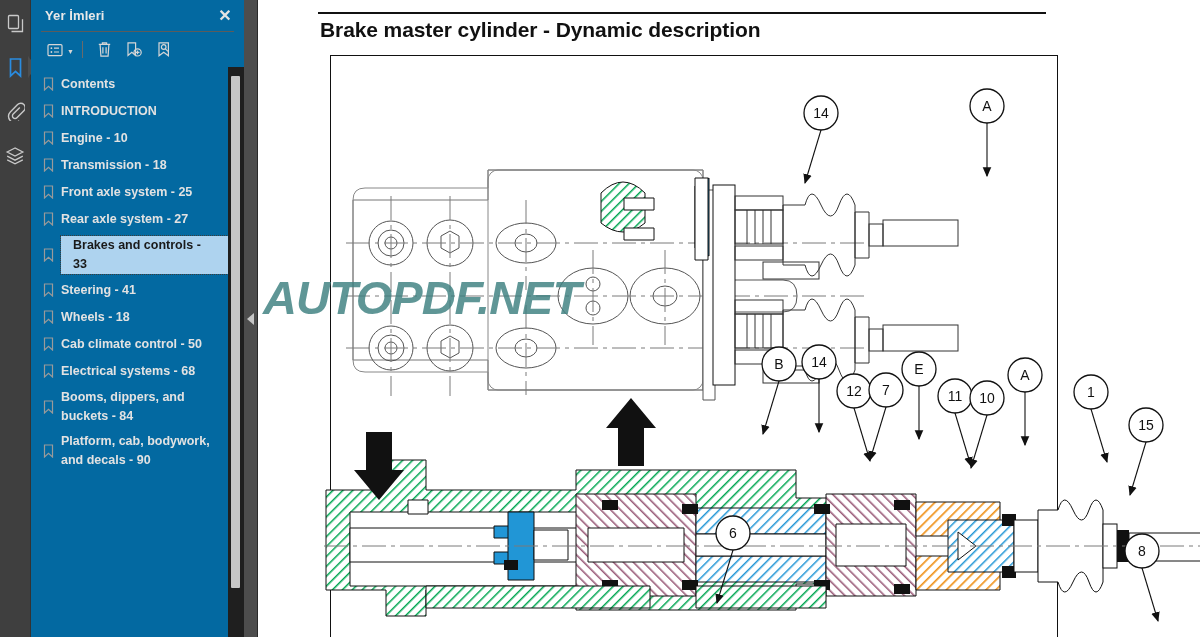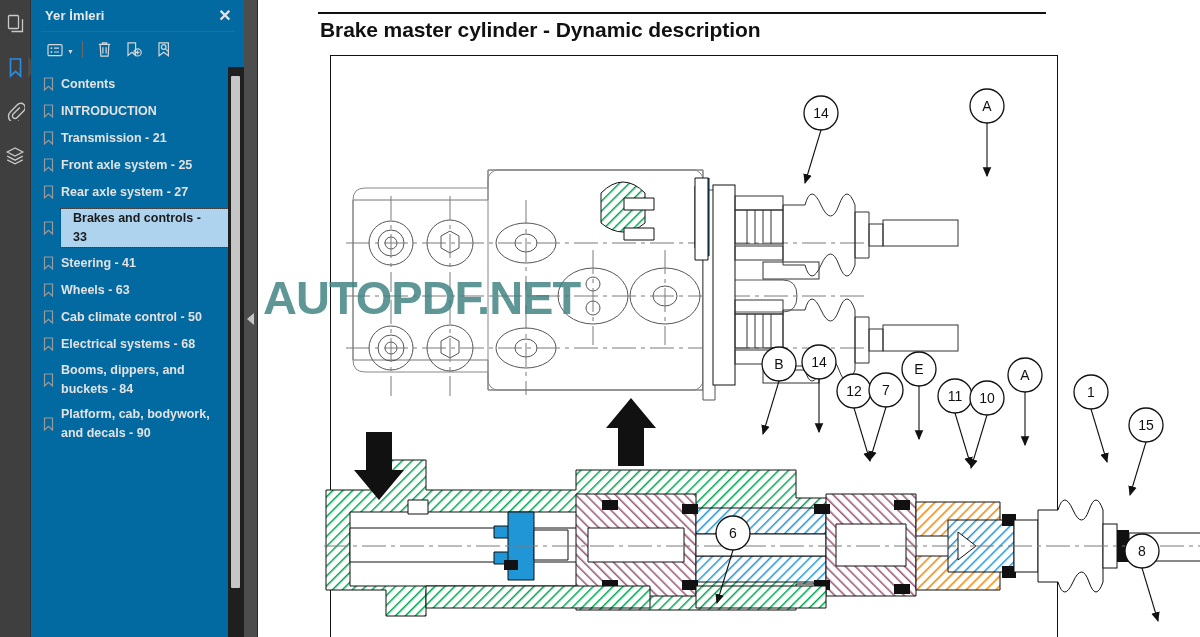--- a/index.html
+++ b/index.html
@@ -105,20 +105,21 @@
   .doc-rule { position: absolute; left: 60px; top: 12px; width: 728px; height: 2px; background: #111; }
   .fig-frame {
     position: absolute; left: 72px; top: 55px; width: 728px; height: 600px;
     border: 1.5px solid #111; background: #fff;
   }
   .watermark {
     position: absolute; left: 5px; top: 270px; width: 330px;
     font-size: 47px; font-weight: bold; color: #3d8080; opacity: .82;
     letter-spacing: -1px; z-index: 6; pointer-events: none;
     font-family: "Liberation Sans", sans-serif;
+    font-style: italic;
   }
   .fig-svg { position: absolute; left: 0; top: 0; }
 </style>
 </head>
 <body>
 
 <div id="app">
 
   <div class="icon-rail">
     <div class="rail-btn">
@@ -199,21 +200,27 @@
           <div class="bm-item">
             <span class="bm-icon"><svg width="11" height="14" viewBox="0 0 11 14" fill="none" stroke="currentColor" stroke-width="1.2">
                 <path d="M1.5 1h8v12l-4-3.6L1.5 13z"></path>
               </svg></span>
             <span class="bm-label">INTRODUCTION</span>
           </div>
           <div class="bm-item">
             <span class="bm-icon"><svg width="11" height="14" viewBox="0 0 11 14" fill="none" stroke="currentColor" stroke-width="1.2">
                 <path d="M1.5 1h8v12l-4-3.6L1.5 13z"></path>
               </svg></span>
-            <span class="bm-label">Transmission - 21</span>
+            <span class="bm-label">Engine - 10</span>
+          </div>
+          <div class="bm-item">
+            <span class="bm-icon"><svg width="11" height="14" viewBox="0 0 11 14" fill="none" stroke="currentColor" stroke-width="1.2">
+                <path d="M1.5 1h8v12l-4-3.6L1.5 13z"></path>
+              </svg></span>
+            <span class="bm-label">Transmission - 18</span>
           </div>
           <div class="bm-item">
             <span class="bm-icon"><svg width="11" height="14" viewBox="0 0 11 14" fill="none" stroke="currentColor" stroke-width="1.2">
                 <path d="M1.5 1h8v12l-4-3.6L1.5 13z"></path>
               </svg></span>
             <span class="bm-label">Front axle system - 25</span>
           </div>
           <div class="bm-item">
             <span class="bm-icon"><svg width="11" height="14" viewBox="0 0 11 14" fill="none" stroke="currentColor" stroke-width="1.2">
                 <path d="M1.5 1h8v12l-4-3.6L1.5 13z"></path>
@@ -229,21 +236,21 @@
           <div class="bm-item">
             <span class="bm-icon"><svg width="11" height="14" viewBox="0 0 11 14" fill="none" stroke="currentColor" stroke-width="1.2">
                 <path d="M1.5 1h8v12l-4-3.6L1.5 13z"></path>
               </svg></span>
             <span class="bm-label">Steering - 41</span>
           </div>
           <div class="bm-item">
             <span class="bm-icon"><svg width="11" height="14" viewBox="0 0 11 14" fill="none" stroke="currentColor" stroke-width="1.2">
                 <path d="M1.5 1h8v12l-4-3.6L1.5 13z"></path>
               </svg></span>
-            <span class="bm-label">Wheels - 63</span>
+            <span class="bm-label">Wheels - 18</span>
           </div>
           <div class="bm-item">
             <span class="bm-icon"><svg width="11" height="14" viewBox="0 0 11 14" fill="none" stroke="currentColor" stroke-width="1.2">
                 <path d="M1.5 1h8v12l-4-3.6L1.5 13z"></path>
               </svg></span>
             <span class="bm-label">Cab climate control - 50</span>
           </div>
           <div class="bm-item">
             <span class="bm-icon"><svg width="11" height="14" viewBox="0 0 11 14" fill="none" stroke="currentColor" stroke-width="1.2">
                 <path d="M1.5 1h8v12l-4-3.6L1.5 13z"></path>

